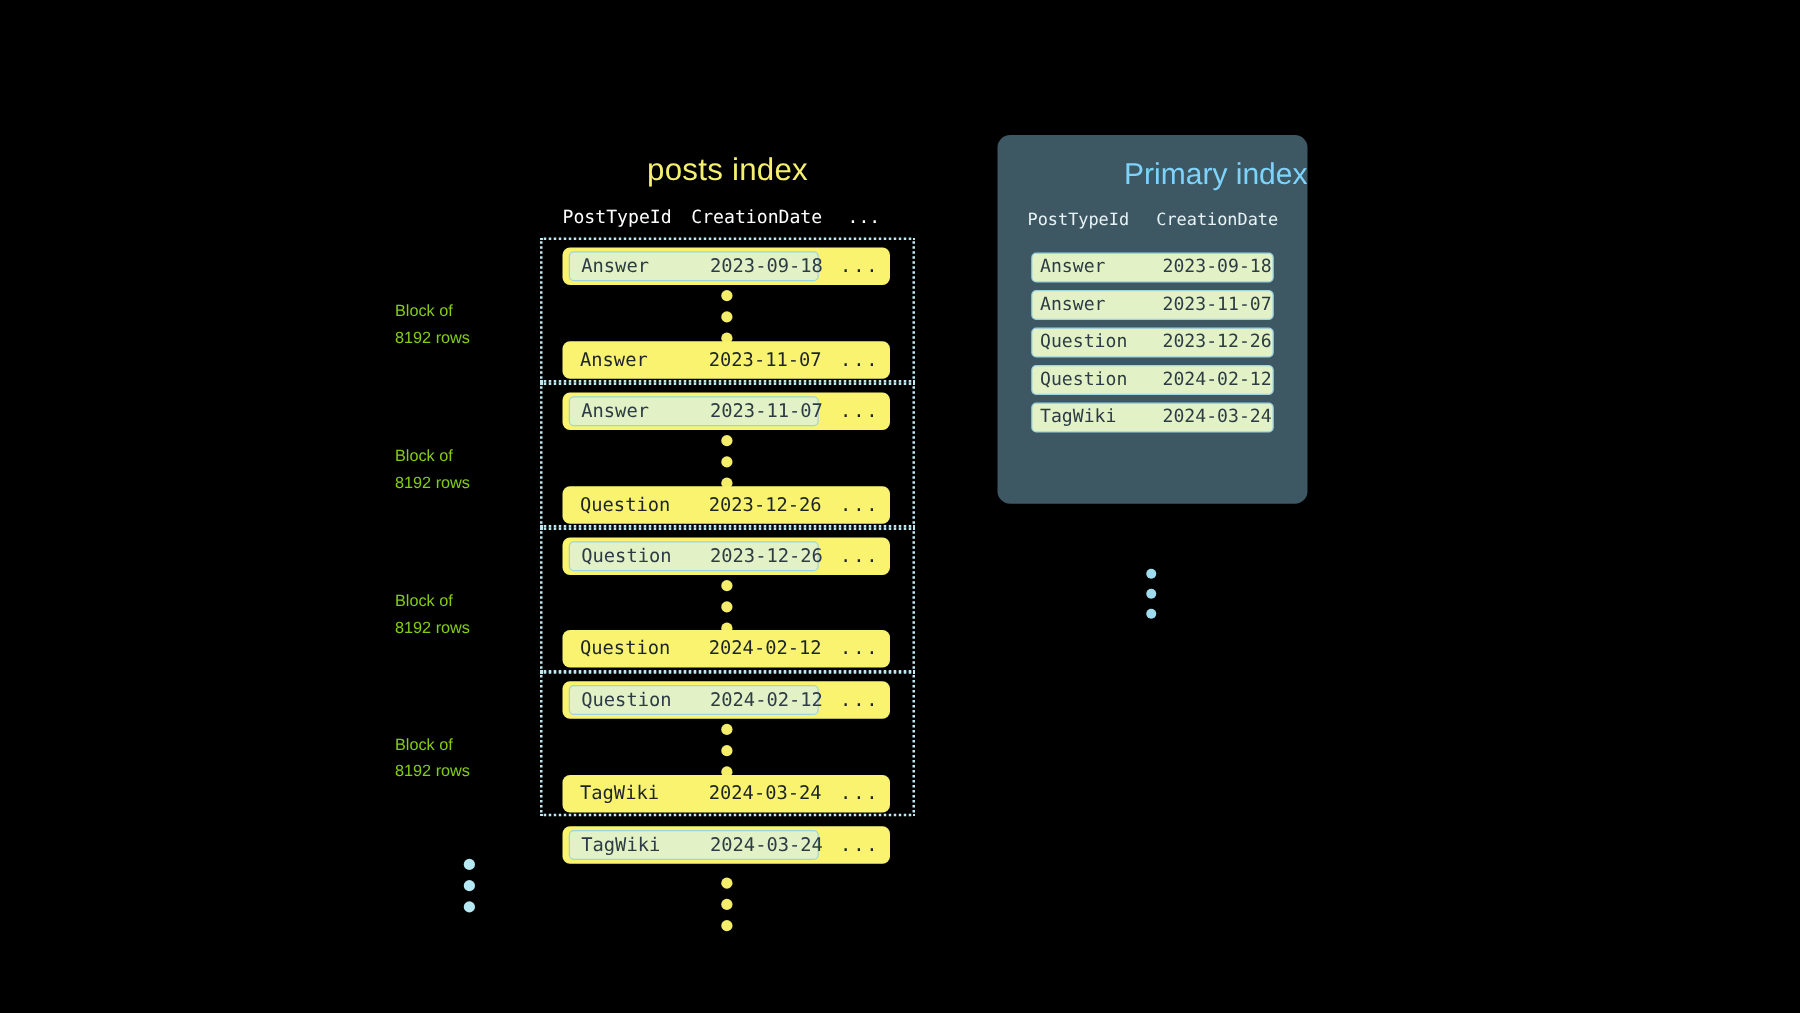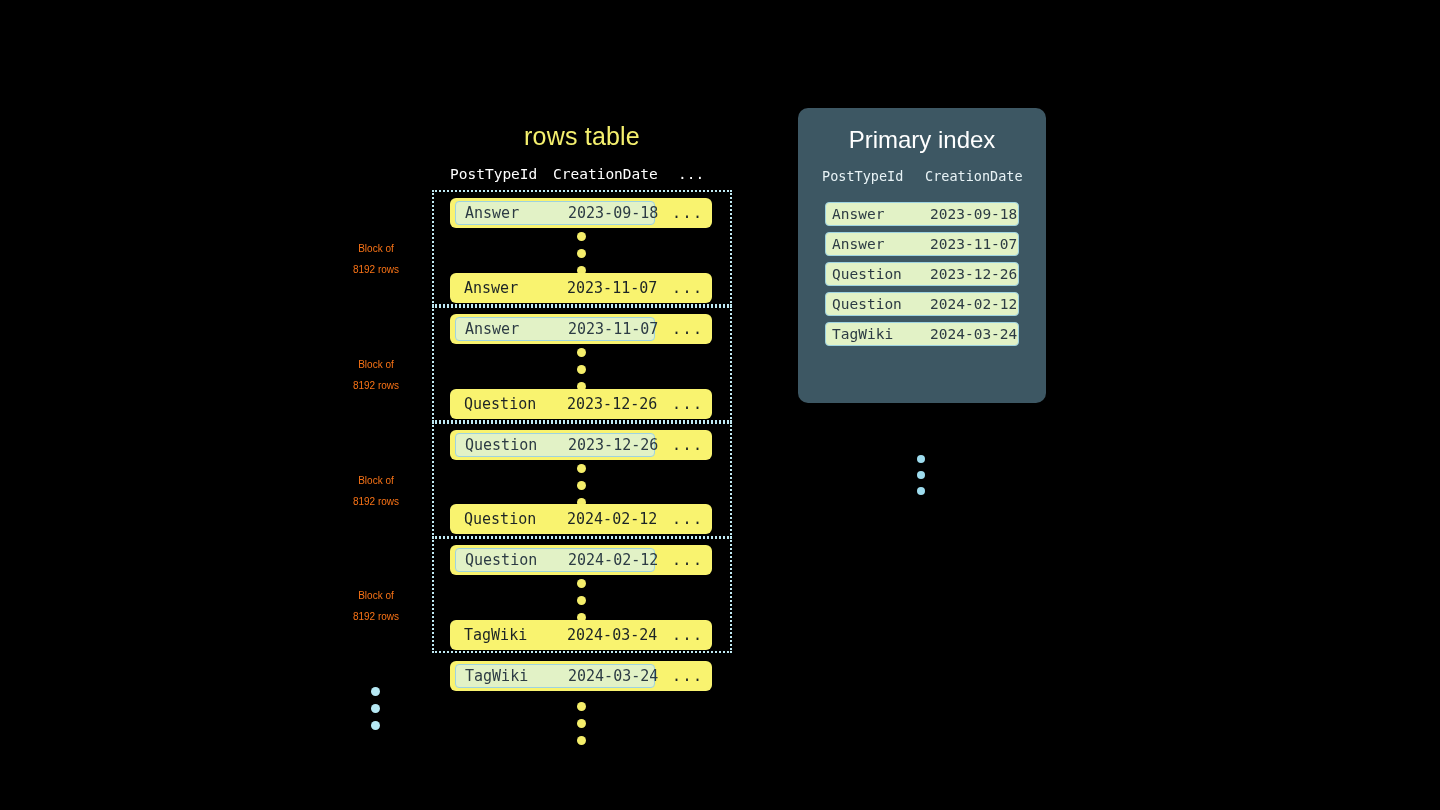--- a/index.html
+++ b/index.html
@@ -50,24 +50,24 @@
   
   .block {
     position: absolute;
     left: 432px;
     width: 300px;
     border: 2px dotted #bfe9f2;
   }
   .block-label {
     position: absolute;
     width: 120px;
-    text-align: center;
-    font-size: 10px;
+    text-align: left;
+    font-size: 13px;
     line-height: 21px;
-    color: #f97316;
+    color: #84cc16;
     font-family: "Liberation Sans", sans-serif;
   }
 
   
   .row {
     position: absolute;
     left: 450px;
     width: 262px;
     height: 30px;
     background: #f9f36f;
@@ -129,23 +129,23 @@
     top: 108px;
     width: 248px;
     height: 295px;
     background: #3d5763;
     border-radius: 10px;
   }
   .index-title {
     position: absolute;
     left: 0; right: 0;
     top: 18px;
-    text-align: center;
+    text-align: right;
     font-size: 24px;
-    color: #ffffff;
+    color: #7dd3fc;
     font-family: "Liberation Sans", sans-serif;
   }
   .index-headers {
     position: absolute;
     left: 24px;
     top: 60px;
     width: 200px;
     height: 20px;
     font-family: "DejaVu Sans Mono", monospace;
     font-size: 13.5px;
@@ -190,21 +190,21 @@
     border-radius: 50%;
     background: #9edcee;
     margin-bottom: 8px;
   }
 </style>
 </head>
 <body>
 
 <div class="stage">
 
-  <div class="posts-title">rows table</div>
+  <div class="posts-title">posts index</div>
 
   <div class="col-headers">
     <span class="ch ch-type">PostTypeId</span>
     <span class="ch ch-date">CreationDate</span>
     <span class="ch ch-more">...</span>
   </div>
 
   <div class="block" style="top:190px; height:116px;"></div>
   <div class="block-label" style="left:316px; top:238px;">
     <div>Block of</div>

